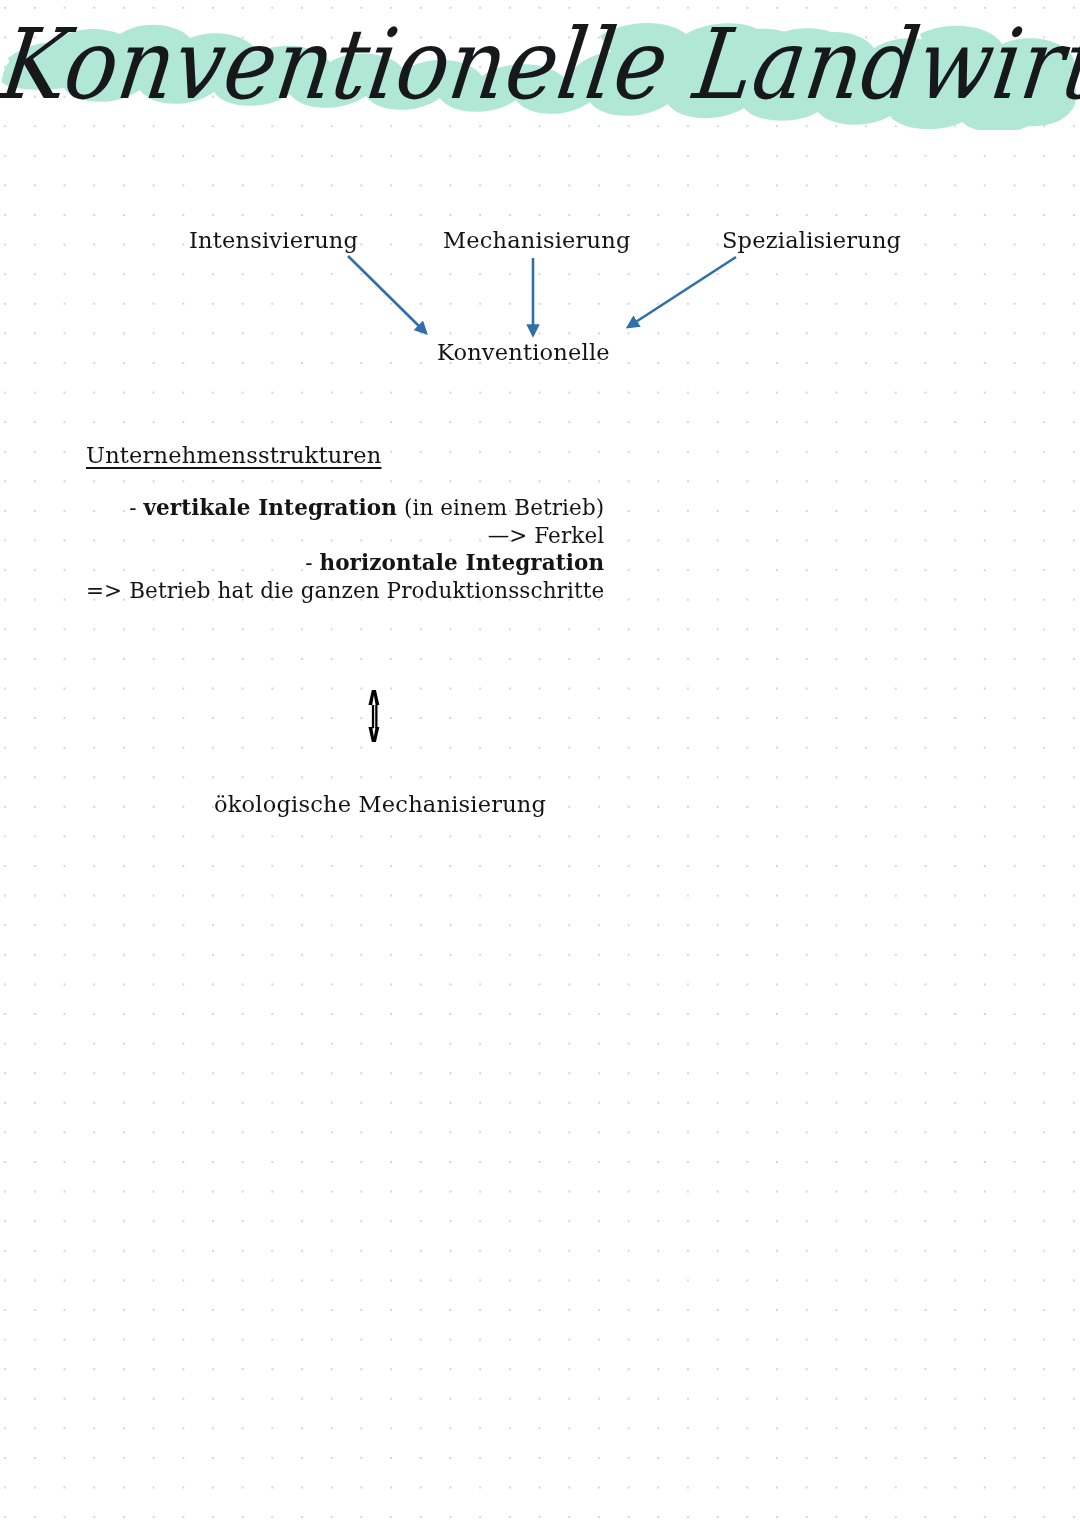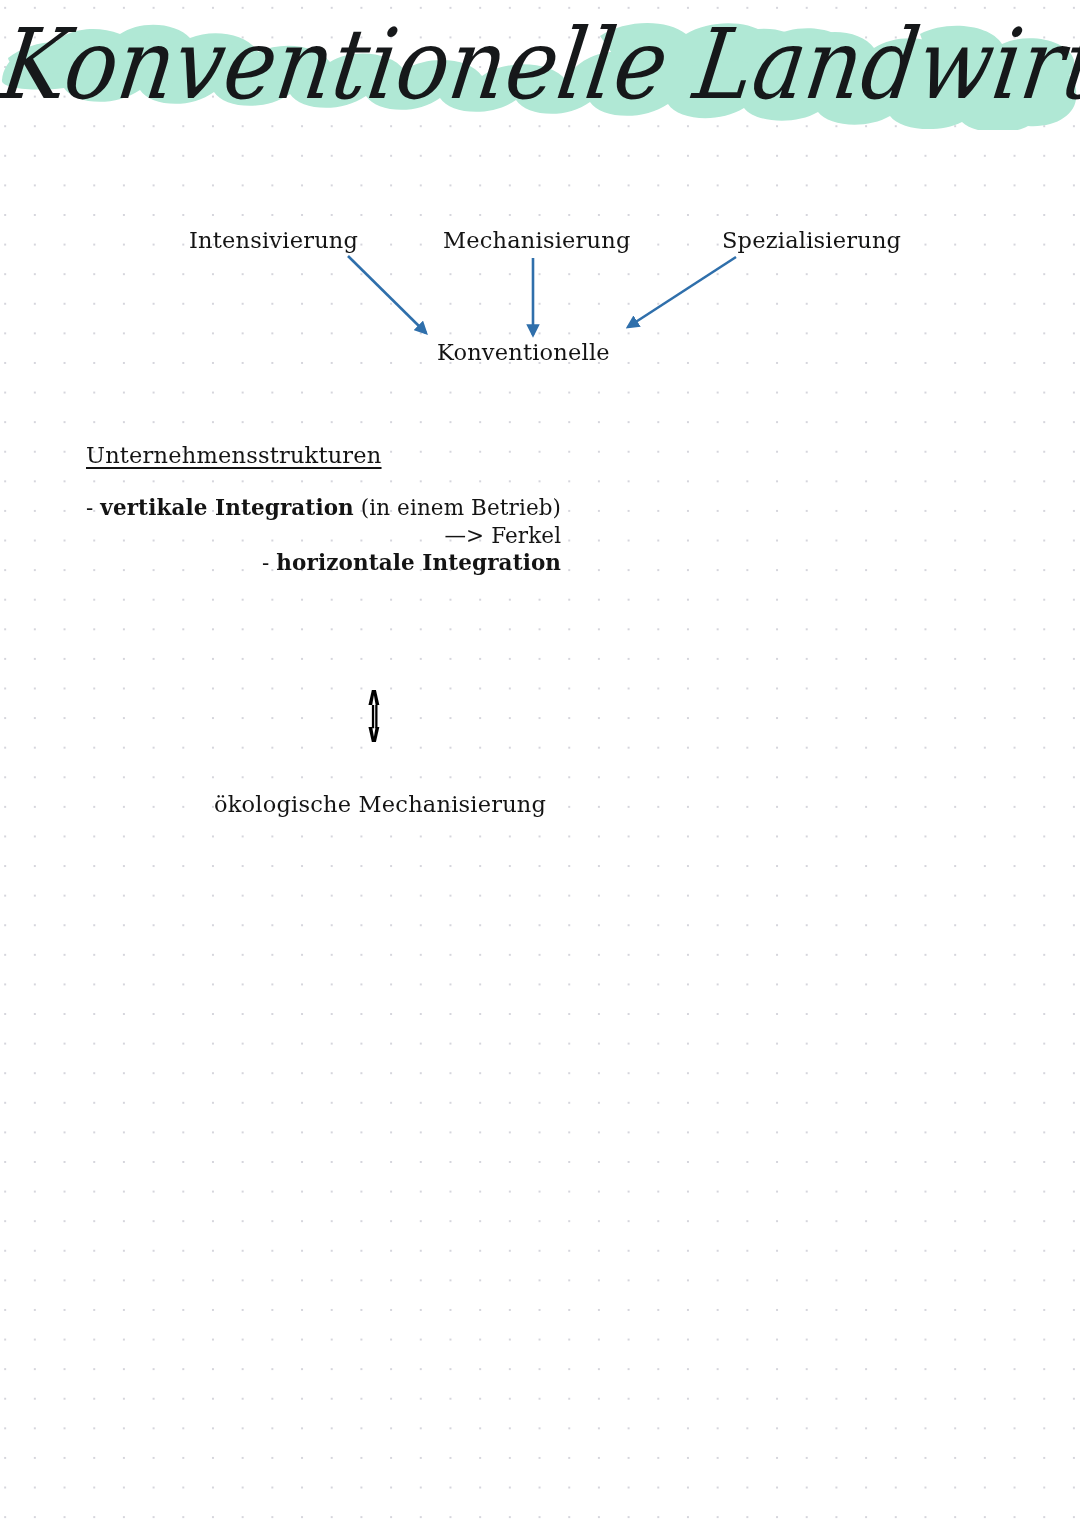--- a/index.html
+++ b/index.html
@@ -172,20 +172,23 @@
   <div class="body-block">
     <div class="line">
       <span>- </span><b class="strong">vertikale Integration</b><span> (in einem Betrieb)</span>
     </div>
     <div class="line">
       <span>—&gt; Ferkel</span>
     </div>
     <div class="line">
       <span>- </span><b class="strong">horizontale Integration</b>
     </div>
+    <div class="line">
+      <span>=&gt; Betrieb hat die ganzen Produktionsschritte</span>
+    </div>
   </div>
 
   <div class="dbl-arrow">
     <span class="chev">∧</span>
     <span class="bars">‖</span>
     <span class="chev">∨</span>
   </div>
 
   <div class="note bigger" style="left:214px; top:791px;">ökologische Mechanisierung</div>
 

